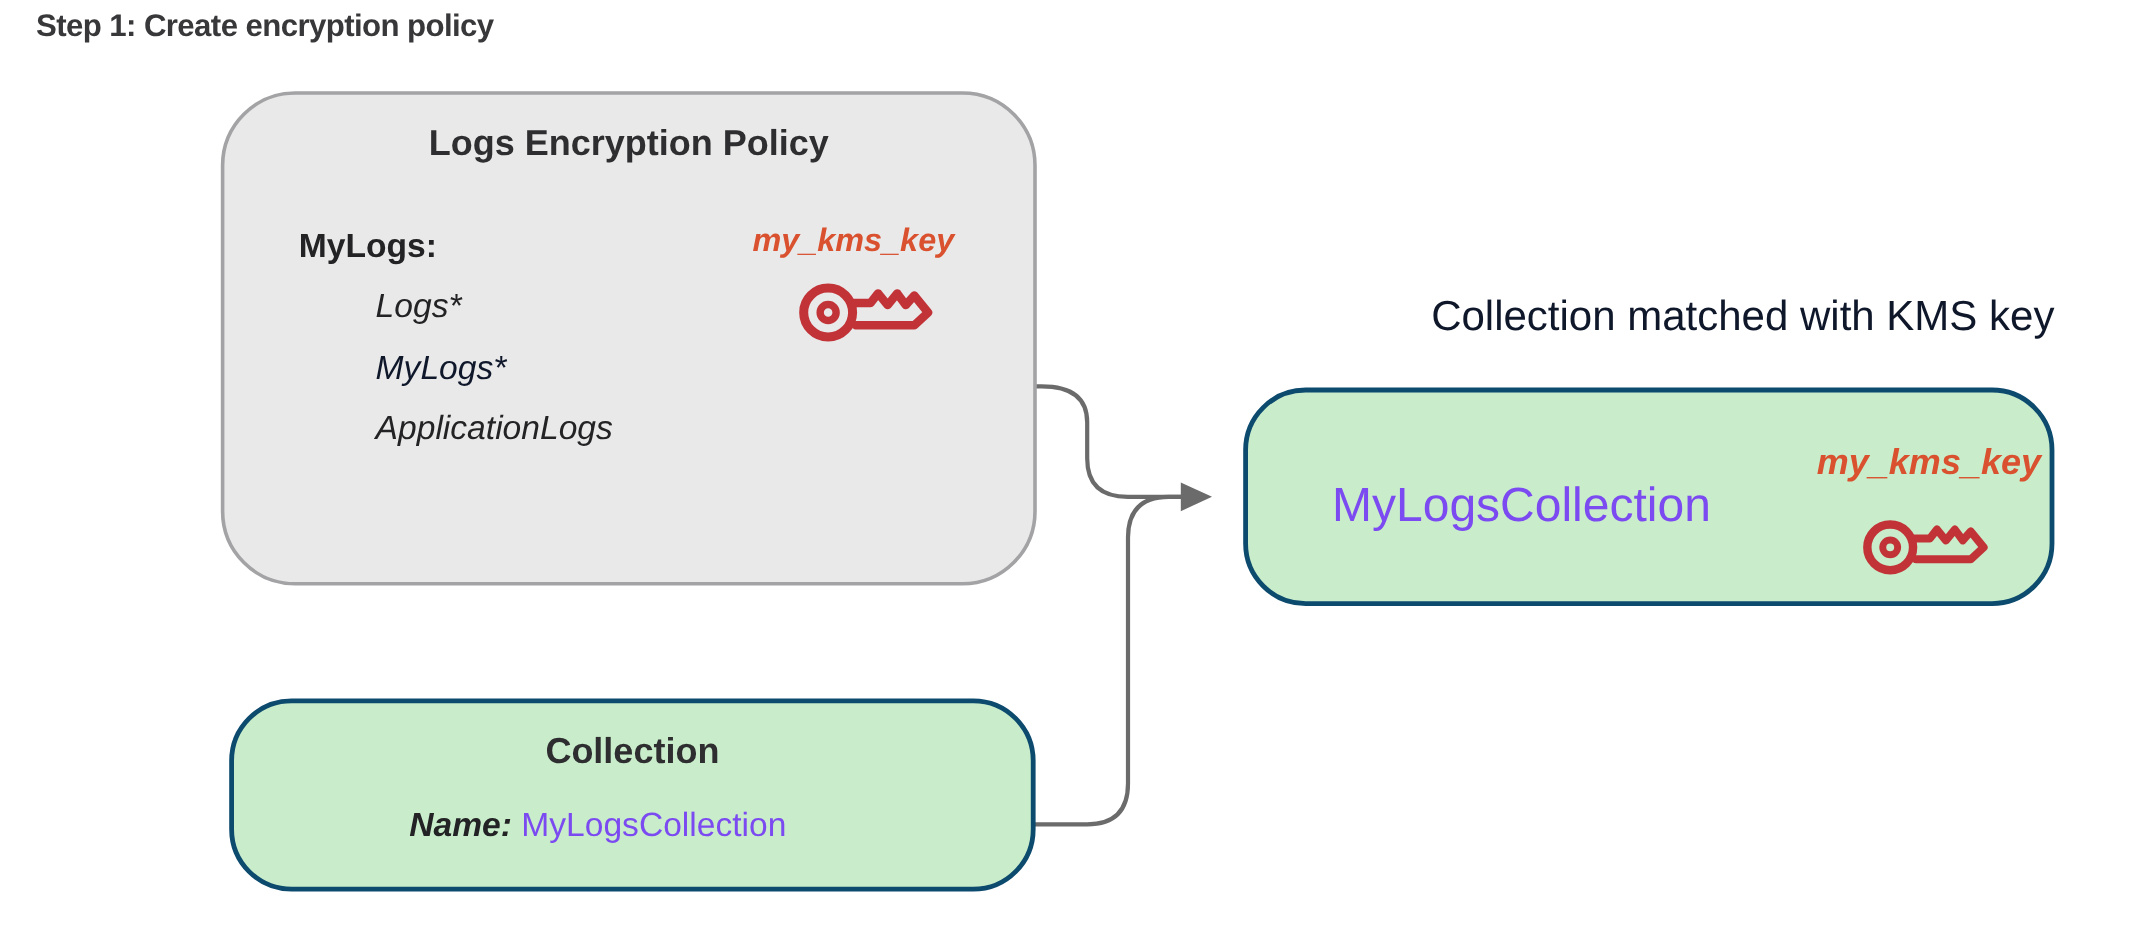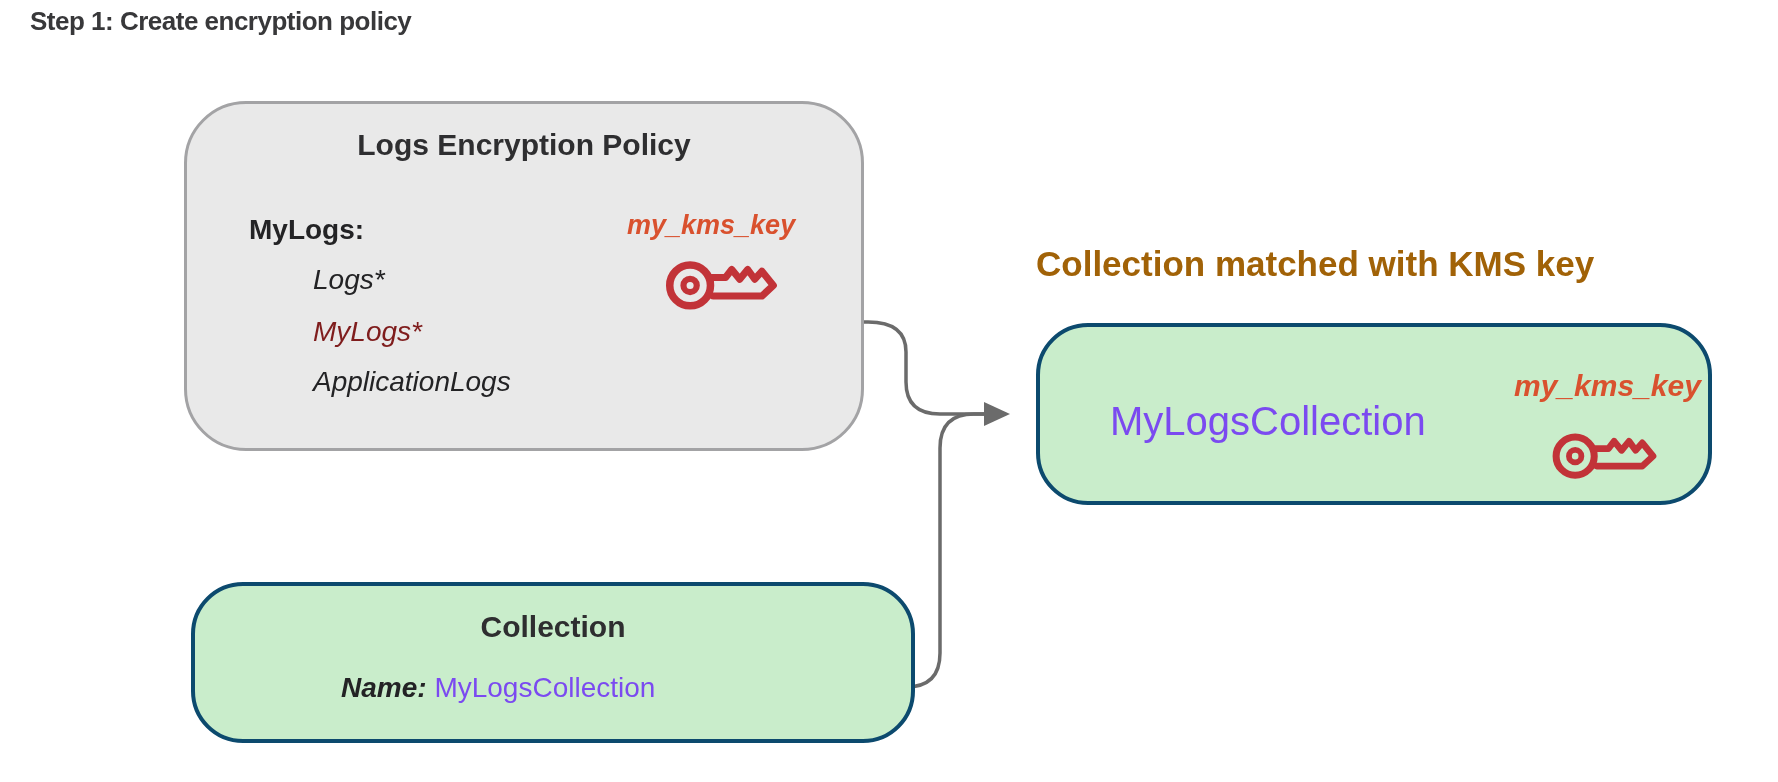--- a/index.html
+++ b/index.html
@@ -25,33 +25,33 @@
   .box-title{
     position:absolute;left:0;right:0;text-align:center;
     font-size:30px;font-weight:700;color:#2e2e30;white-space:nowrap;
   }
   .rules-label{
     position:absolute;font-size:28px;font-weight:700;color:#232325;white-space:nowrap;
   }
   .rule{
     position:absolute;font-size:28px;font-style:italic;color:#232325;white-space:nowrap;
   }
-  .rule.matched{color:#7f1d1d;}
+  .rule.matched{color:#0f172a;}
   .kms-label{
     position:absolute;font-size:27px;font-style:italic;font-weight:600;
     color:#d9512e;white-space:nowrap;
   }
   .name-row{
     position:absolute;font-size:28px;white-space:nowrap;
   }
   .name-label{font-weight:700;color:#232325;font-style:italic;}
   .name-value{color:#7b4af0;}
   .result-title{
-    position:absolute;text-align:left;
-    font-size:35px;font-weight:700;color:#a16207;white-space:nowrap;
+    position:absolute;text-align:right;
+    font-size:35px;font-weight:400;color:#0f172a;white-space:nowrap;
   }
   .result-name{
     position:absolute;font-size:40px;color:#7b4af0;white-space:nowrap;
   }
   .result-kms-label{
     position:absolute;font-size:30px;font-style:italic;font-weight:600;
     color:#d9512e;white-space:nowrap;
   }
   svg.connectors{position:absolute;left:0;top:0;pointer-events:none;}
   .key-icon{position:absolute;}
@@ -62,36 +62,36 @@
 <div class="canvas">
 
   <svg class="connectors" width="1778" height="782" viewBox="0 0 1778 782">
     <path d="M 425 322 H 868 Q 906 322 906 352 V 382 Q 906 414 940 414 H 984" fill="none" stroke="#6b6b6b" stroke-width="3.5" stroke-linecap="round"></path>
     <path d="M 668 687 H 906 Q 940 687 940 653 V 448 Q 940 414 974 414 H 984" fill="none" stroke="#6b6b6b" stroke-width="3.5" stroke-linecap="round"></path>
     <polygon points="984,402 1010,414 984,426" fill="#6b6b6b"></polygon>
   </svg>
 
   <div class="abs step-title" style="left:30px;top:6px;">Step 1: Create encryption policy</div>
 
-  <div class="box gray" style="left:184px;top:101px;width:680px;height:350px;">
+  <div class="box gray" style="left:184px;top:76px;width:680px;height:412px;">
     <div class="box-title" style="top:24px;">Logs Encryption Policy</div>
     <div class="rules-label" style="left:62px;top:110px;">MyLogs:</div>
     <div class="rule" style="left:126px;top:160px;">Logs*</div>
     <div class="rule matched" style="left:126px;top:212px;">MyLogs*</div>
     <div class="rule" style="left:126px;top:262px;text-align:center;">ApplicationLogs</div>
     <div class="kms-label" style="left:440px;top:106px;">my_kms_key</div>
     <svg class="key-icon" style="left:472px;top:146px;" width="126" height="62" viewBox="0 0 132 70">
       <circle cx="30" cy="40" r="23" fill="none" stroke="#c23338" stroke-width="8.5"></circle>
       <circle cx="30" cy="40" r="7.5" fill="none" stroke="#c23338" stroke-width="7"></circle>
       <path d="M 53 31 L 70 31 L 77 22 L 86 33 L 95 22 L 103 33 L 111 24 L 124 40 L 111 52 L 56 52" fill="none" stroke="#c23338" stroke-width="8" stroke-linejoin="round" stroke-linecap="round"></path>
     </svg>
   </div>
 
 
-  <div class="box green" style="left:191px;top:582px;width:724px;height:161px;">
+  <div class="box green" style="left:191px;top:582px;width:672px;height:161px;">
     <div class="box-title" style="top:24px;">Collection</div>
     <div class="name-row" style="left:146px;top:86px;">
       <span class="name-label">Name:</span>
       <span class="name-value">MyLogsCollection</span>
     </div>
   </div>
 
   <div class="result-title" style="left:1036px;top:244px;width:676px;">Collection matched with KMS key</div>
 
   <div class="box green" style="left:1036px;top:323px;width:676px;height:182px;">

